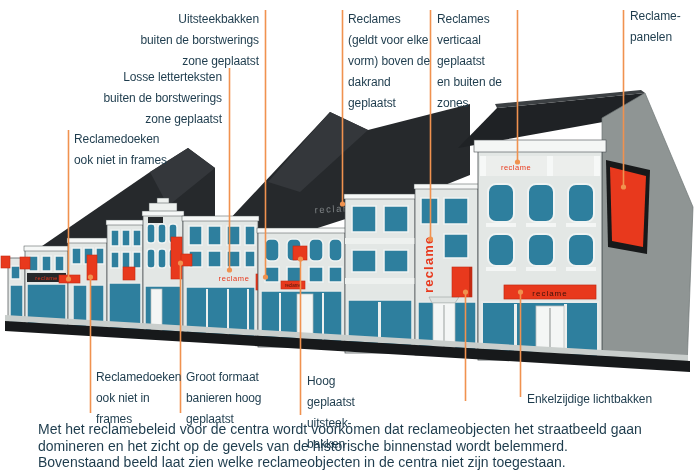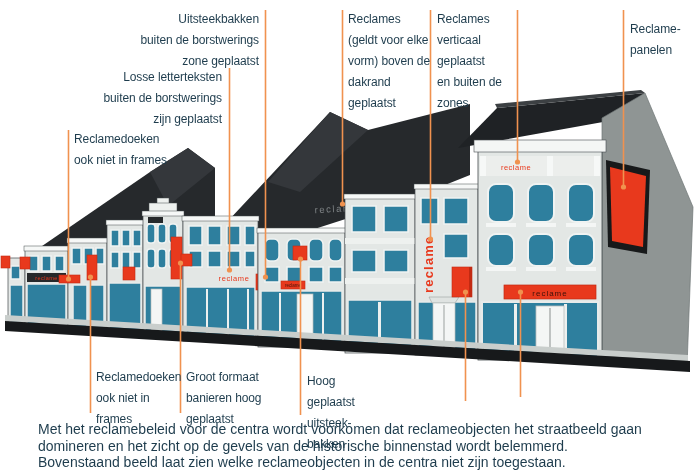--- a/index.html
+++ b/index.html
@@ -225,42 +225,43 @@
     <circle cx="465.5" cy="292" r="2.6"></circle>
     <circle cx="520.5" cy="292" r="2.6"></circle>
   </g>
 </svg>
 
   <div class="callout align-r" style="left:99px;top:9px;width:160px;">Uitsteekbakken
 buiten de borstwerings
 zone geplaatst</div>
   <div class="callout align-r" style="left:62px;top:67px;width:160px;">Losse letterteksten
 buiten de borstwerings
-zijn geplaatst</div>
+zone geplaatst</div>
   <div class="callout" style="left:74px;top:129px;width:110px;">Reclamedoeken
 ook niet in frames</div>
   <div class="callout" style="left:348px;top:9px;width:84px;">Reclames
 (geldt voor elke
 vorm) boven de
 dakrand
 geplaatst</div>
   <div class="callout" style="left:437px;top:9px;width:80px;">Reclames
 verticaal
 geplaatst
 en buiten de
 zones</div>
-  <div class="callout" style="left:630px;top:19px;width:64px;">Reclame-
+  <div class="callout" style="left:630px;top:6px;width:64px;">Reclame-
 panelen</div>
 
   <div class="callout" style="left:96px;top:367px;width:88px;">Reclamedoeken
 ook niet in
 frames</div>
   <div class="callout" style="left:186px;top:367px;width:95px;">Groot formaat
 banieren hoog
 geplaatst</div>
   <div class="callout" style="left:307px;top:357px;width:70px;margin-top:14px;">Hoog
 geplaatst
 uitsteek-
 bakken</div>
+  <div class="callout" style="left:527px;top:389px;width:150px;">Enkelzijdige lichtbakken</div>
 
   <div class="caption">Met het reclamebeleid voor de centra wordt voorkomen dat reclameobjecten het straatbeeld gaan domineren en het zicht op de gevels van de historische binnenstad wordt belemmerd. Bovenstaand beeld laat zien welke reclameobjecten in de centra niet zijn toegestaan.</div>
 
 </div>
 
 </body></html>

